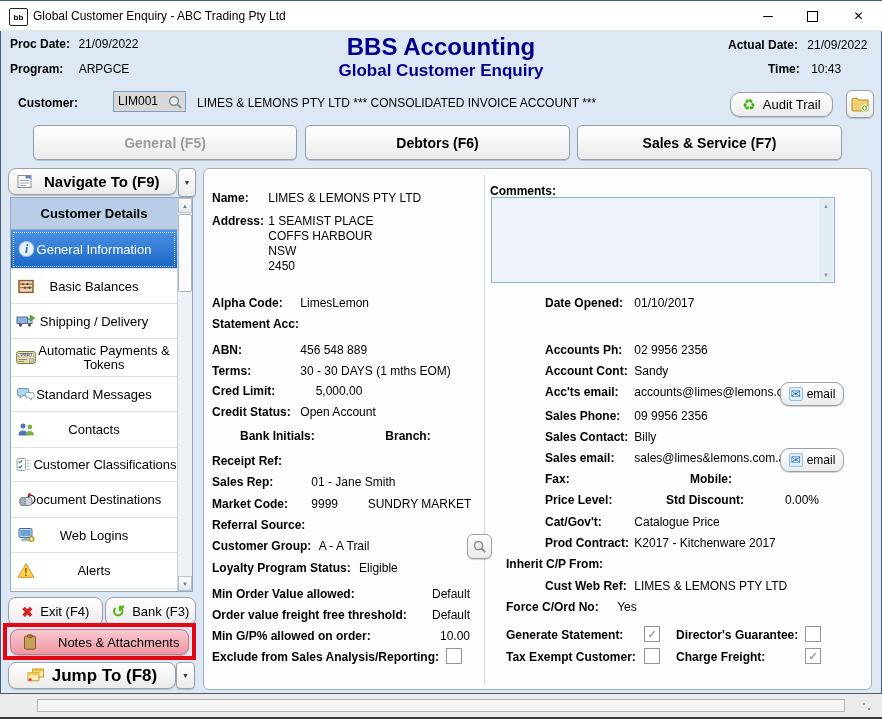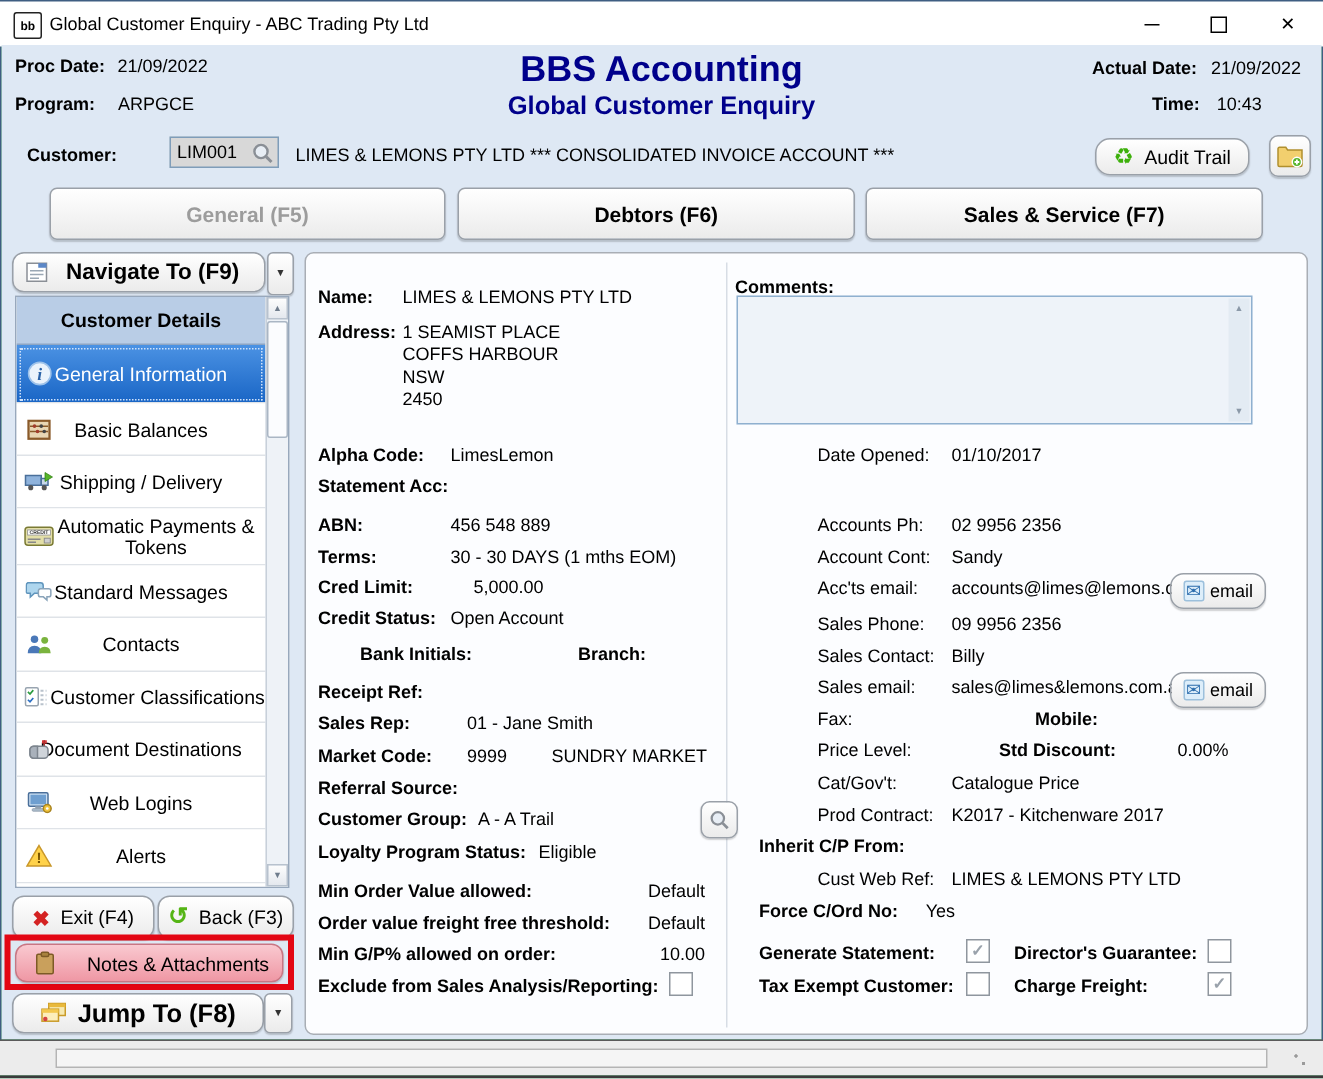--- a/index.html
+++ b/index.html
@@ -4,21 +4,21 @@
 <style>
   html,body{margin:0;padding:0;background:#fff;}
   .screen{position:relative;width:882px;height:719px;overflow:hidden;
           font-family:"Liberation Sans",sans-serif;font-size:12px;color:#000;background:#15803d;}
   .abs{position:absolute;}
   .b{font-weight:700;}
   .row{position:absolute;white-space:nowrap;line-height:15px;font-size:12px;}
   .lblw85{display:inline-block;width:85px;font-weight:700;}
   .lblw53{display:inline-block;width:53px;font-weight:700;}
   .lblw96{display:inline-block;width:96px;font-weight:700;}
-  .lblw86{display:inline-block;width:86px;font-weight:400;padding-left:39px;}
+  .lblw86{display:inline-block;width:86px;font-weight:700;padding-left:39px;}
   .lblw142{display:inline-block;width:142px;font-weight:700;padding-left:28px;}
   
   .titlebar{position:absolute;left:0;top:0;width:882px;height:30px;background:#fff;border-top:1px solid #3f5e82;}
   .edge{position:absolute;top:0;width:1px;height:694px;background:#3f5e82;}
   .win-btn{position:absolute;top:0;width:45px;height:30px;display:flex;align-items:center;justify-content:center;}
   .appbg{position:absolute;left:1px;top:30px;width:880px;height:663px;background:#dee8f4;}
   .navy{color:#00008b;}
   
   .btn{position:absolute;display:flex;align-items:center;justify-content:center;gap:7px;
        background:linear-gradient(#ffffff,#ebebeb);border:1px solid #9aa0a8;border-radius:8px;
@@ -292,21 +292,21 @@
       </div>
     </div>
   </div>
 
   <div class="btn" style="left:8px;top:597px;width:93px;height:27px;font-size:13px;">
     <span style="color:#d42222;font-size:14px;font-weight:700;">✖</span>
     <span>Exit (F4)</span>
   </div>
   <div class="btn" style="left:105px;top:597px;width:89px;height:27px;font-size:13px;">
     <span style="color:#55b515;font-size:16px;font-weight:700;line-height:14px;">↺</span>
-    <span>Back (F3)</span>
+    <span>Bank (F3)</span>
   </div>
 
   <div class="hl-red"></div>
   <div class="btn notes-btn" style="left:10px;top:629px;width:179px;height:26px;font-size:13px;justify-content:flex-start;padding-left:12px;box-sizing:border-box;">
     <span>
       <svg width="14" height="16" viewBox="0 0 14 16">
           <rect x="1.5" y="2.2" width="11" height="13" rx="1" fill="#c9a05c" stroke="#7d5a26"></rect>
           <rect x="4.5" y="0.8" width="5" height="2.8" rx="1" fill="#a8823e" stroke="#7d5a26"></rect>
         </svg>
     </span>

